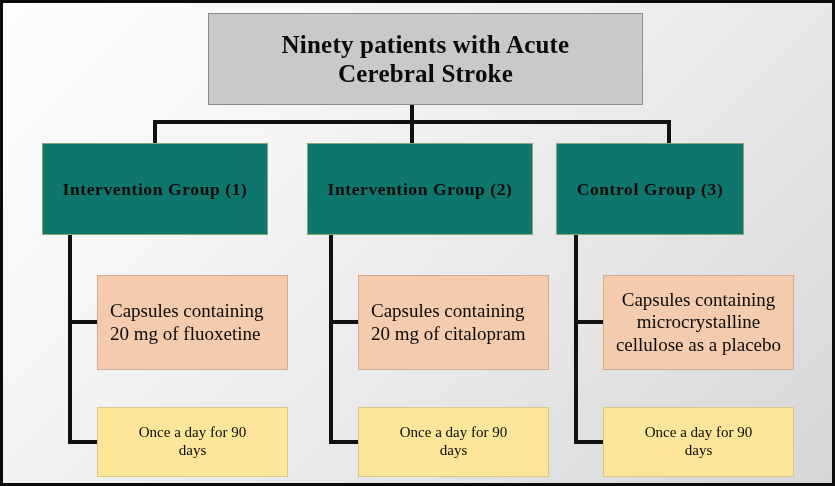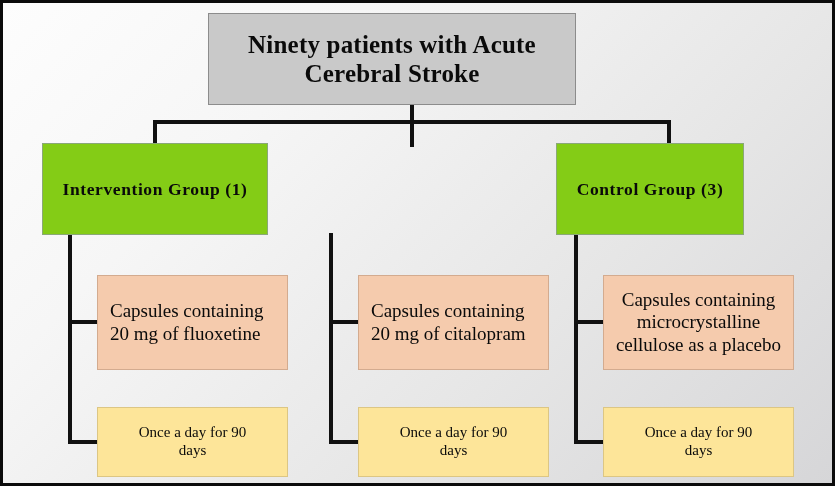--- a/index.html
+++ b/index.html
@@ -56,21 +56,21 @@
 
   .node.root {
     background: #c9c9c9;
     border-color: #8c8c8c;
     font-weight: bold;
     font-size: 25px;
     letter-spacing: 0.2px;
   }
 
   .node.group {
-    background: #84cc16;
+    background: #0f766e;
     border-color: #8aa877;
     font-weight: bold;
     font-size: 17.5px;
     letter-spacing: 0.6px;
   }
 
   .node.drug {
     background: #f5cbad;
     border-color: #d3ab8f;
     font-weight: normal;
@@ -115,31 +115,32 @@
       <line x1="331" y1="235" x2="331" y2="442"></line>
       <line x1="331" y1="322" x2="360" y2="322"></line>
       <line x1="331" y1="442" x2="360" y2="442"></line>
 
       <line x1="576" y1="235" x2="576" y2="442"></line>
       <line x1="576" y1="322" x2="605" y2="322"></line>
       <line x1="576" y1="442" x2="605" y2="442"></line>
     </g>
   </svg>
 
-  <div class="node root" style="left:208px; top:13px; width:368px; height:92px;">Ninety patients with Acute
+  <div class="node root" style="left:208px; top:13px; width:435px; height:92px;">Ninety patients with Acute
 Cerebral Stroke</div>
 
   <div class="node group" style="left:42px; top:143px; width:226px; height:92px;">Intervention  Group  (1)</div>
 
   <div class="node drug left-align" style="left:97px; top:275px; width:191px; height:95px;">Capsules containing
 20 mg of fluoxetine</div>
 
   <div class="node dose" style="left:97px; top:407px; width:191px; height:70px;">Once a day for 90
 days</div>
 
+  <div class="node group" style="left:307px; top:143px; width:226px; height:92px;">Intervention  Group  (2)</div>
 
   <div class="node drug left-align" style="left:358px; top:275px; width:191px; height:95px;">Capsules containing
 20 mg of citalopram</div>
 
   <div class="node dose" style="left:358px; top:407px; width:191px; height:70px;">Once a day for 90
 days</div>
 
   <div class="node group" style="left:556px; top:143px; width:188px; height:92px;">Control  Group  (3)</div>
 
   <div class="node drug" style="left:603px; top:275px; width:191px; height:95px;">Capsules containing

